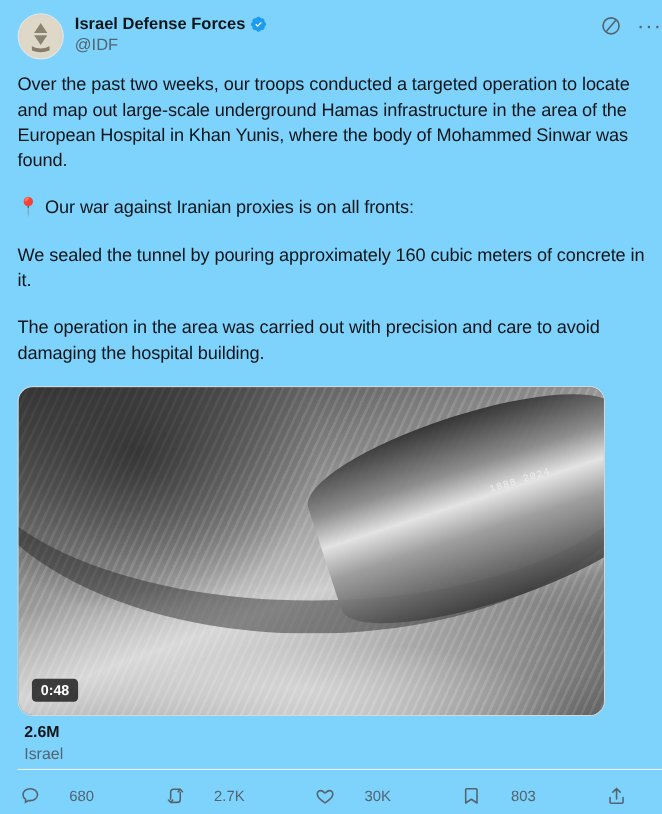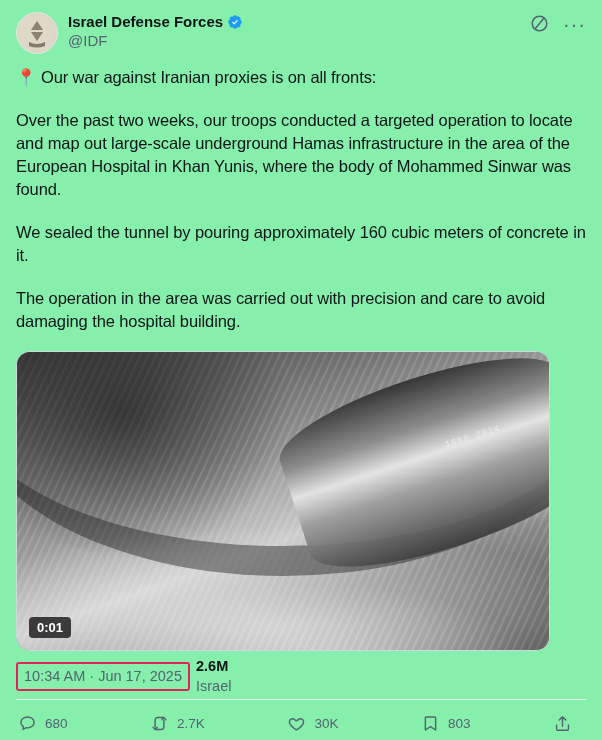--- a/index.html
+++ b/index.html
@@ -12,22 +12,22 @@
     height: 740px;
     font-family: "Liberation Sans", sans-serif;
     color: #0f1419;
     overflow: hidden;
   }
   .tweet {
     position: relative;
     width: 602px;
     height: 740px;
     box-sizing: border-box;
-    padding: 12px 16px 0 16px;
-    background: #86efac;
+    padding: 12px 0 0 16px;
+    background: #7dd3fc;
   }
 
   
   .header {
     display: flex;
     align-items: flex-start;
     gap: 10px;
   }
   .avatar {
     width: 40px;
@@ -223,21 +223,21 @@
   .actions {
     display: flex;
     align-items: center;
     justify-content: space-between;
     height: 46px;
     padding: 0 6px 0 2px;
   }
   .action {
     display: flex;
     align-items: center;
-    gap: 8px;
+    gap: 26px;
     color: #536471;
     font-size: 13.5px;
     cursor: pointer;
   }
   .action svg { display: block; }
   .action-count { color: #536471; font-size: 13.5px; }
 </style>
 </head>
 <body>
 
@@ -269,36 +269,35 @@
         <svg width="19" height="19" viewBox="0 0 24 24" aria-hidden="true">
           <ellipse cx="12" cy="12" rx="9.2" ry="9.2" fill="none" stroke="#536471" stroke-width="1.9"></ellipse>
           <line x1="6.5" y1="18.5" x2="17.5" y2="5.5" stroke="#536471" stroke-width="1.9"></line>
         </svg>
       </span>
       <span class="icon-btn dots">···</span>
     </div>
   </div>
 
   <div class="body-text">
+    <p>Over the past two weeks, our troops conducted a targeted operation to locate and map out large-scale underground Hamas infrastructure in the area of the European Hospital in Khan Yunis, where the body of Mohammed Sinwar was found.</p>
     <p>📍 Our war against Iranian proxies is on all fronts:</p>
-    <p>Over the past two weeks, our troops conducted a targeted operation to locate and map out large-scale underground Hamas infrastructure in the area of the European Hospital in Khan Yunis, where the body of Mohammed Sinwar was found.</p>
     <p>We sealed the tunnel by pouring approximately 160 cubic meters of concrete in it.</p>
     <p>The operation in the area was carried out with precision and care to avoid damaging the hospital building.</p>
   </div>
 
   <div class="media">
     <div class="media-img"></div>
     <div class="media-arc"></div>
     <div class="media-pipe"></div>
     <div class="media-pipe-text">1888 2024</div>
-    <div class="duration">0:01</div>
+    <div class="duration">0:48</div>
   </div>
 
   <div class="meta-row">
-    <span class="ts-highlight">10:34 AM · Jun 17, 2025</span>
     <span class="views">
       <span class="views-count">2.6M</span>
       <span class="views-label">Israel</span>
     </span>
   </div>
 
   <div class="divider"></div>
 
   <div class="actions">
 

